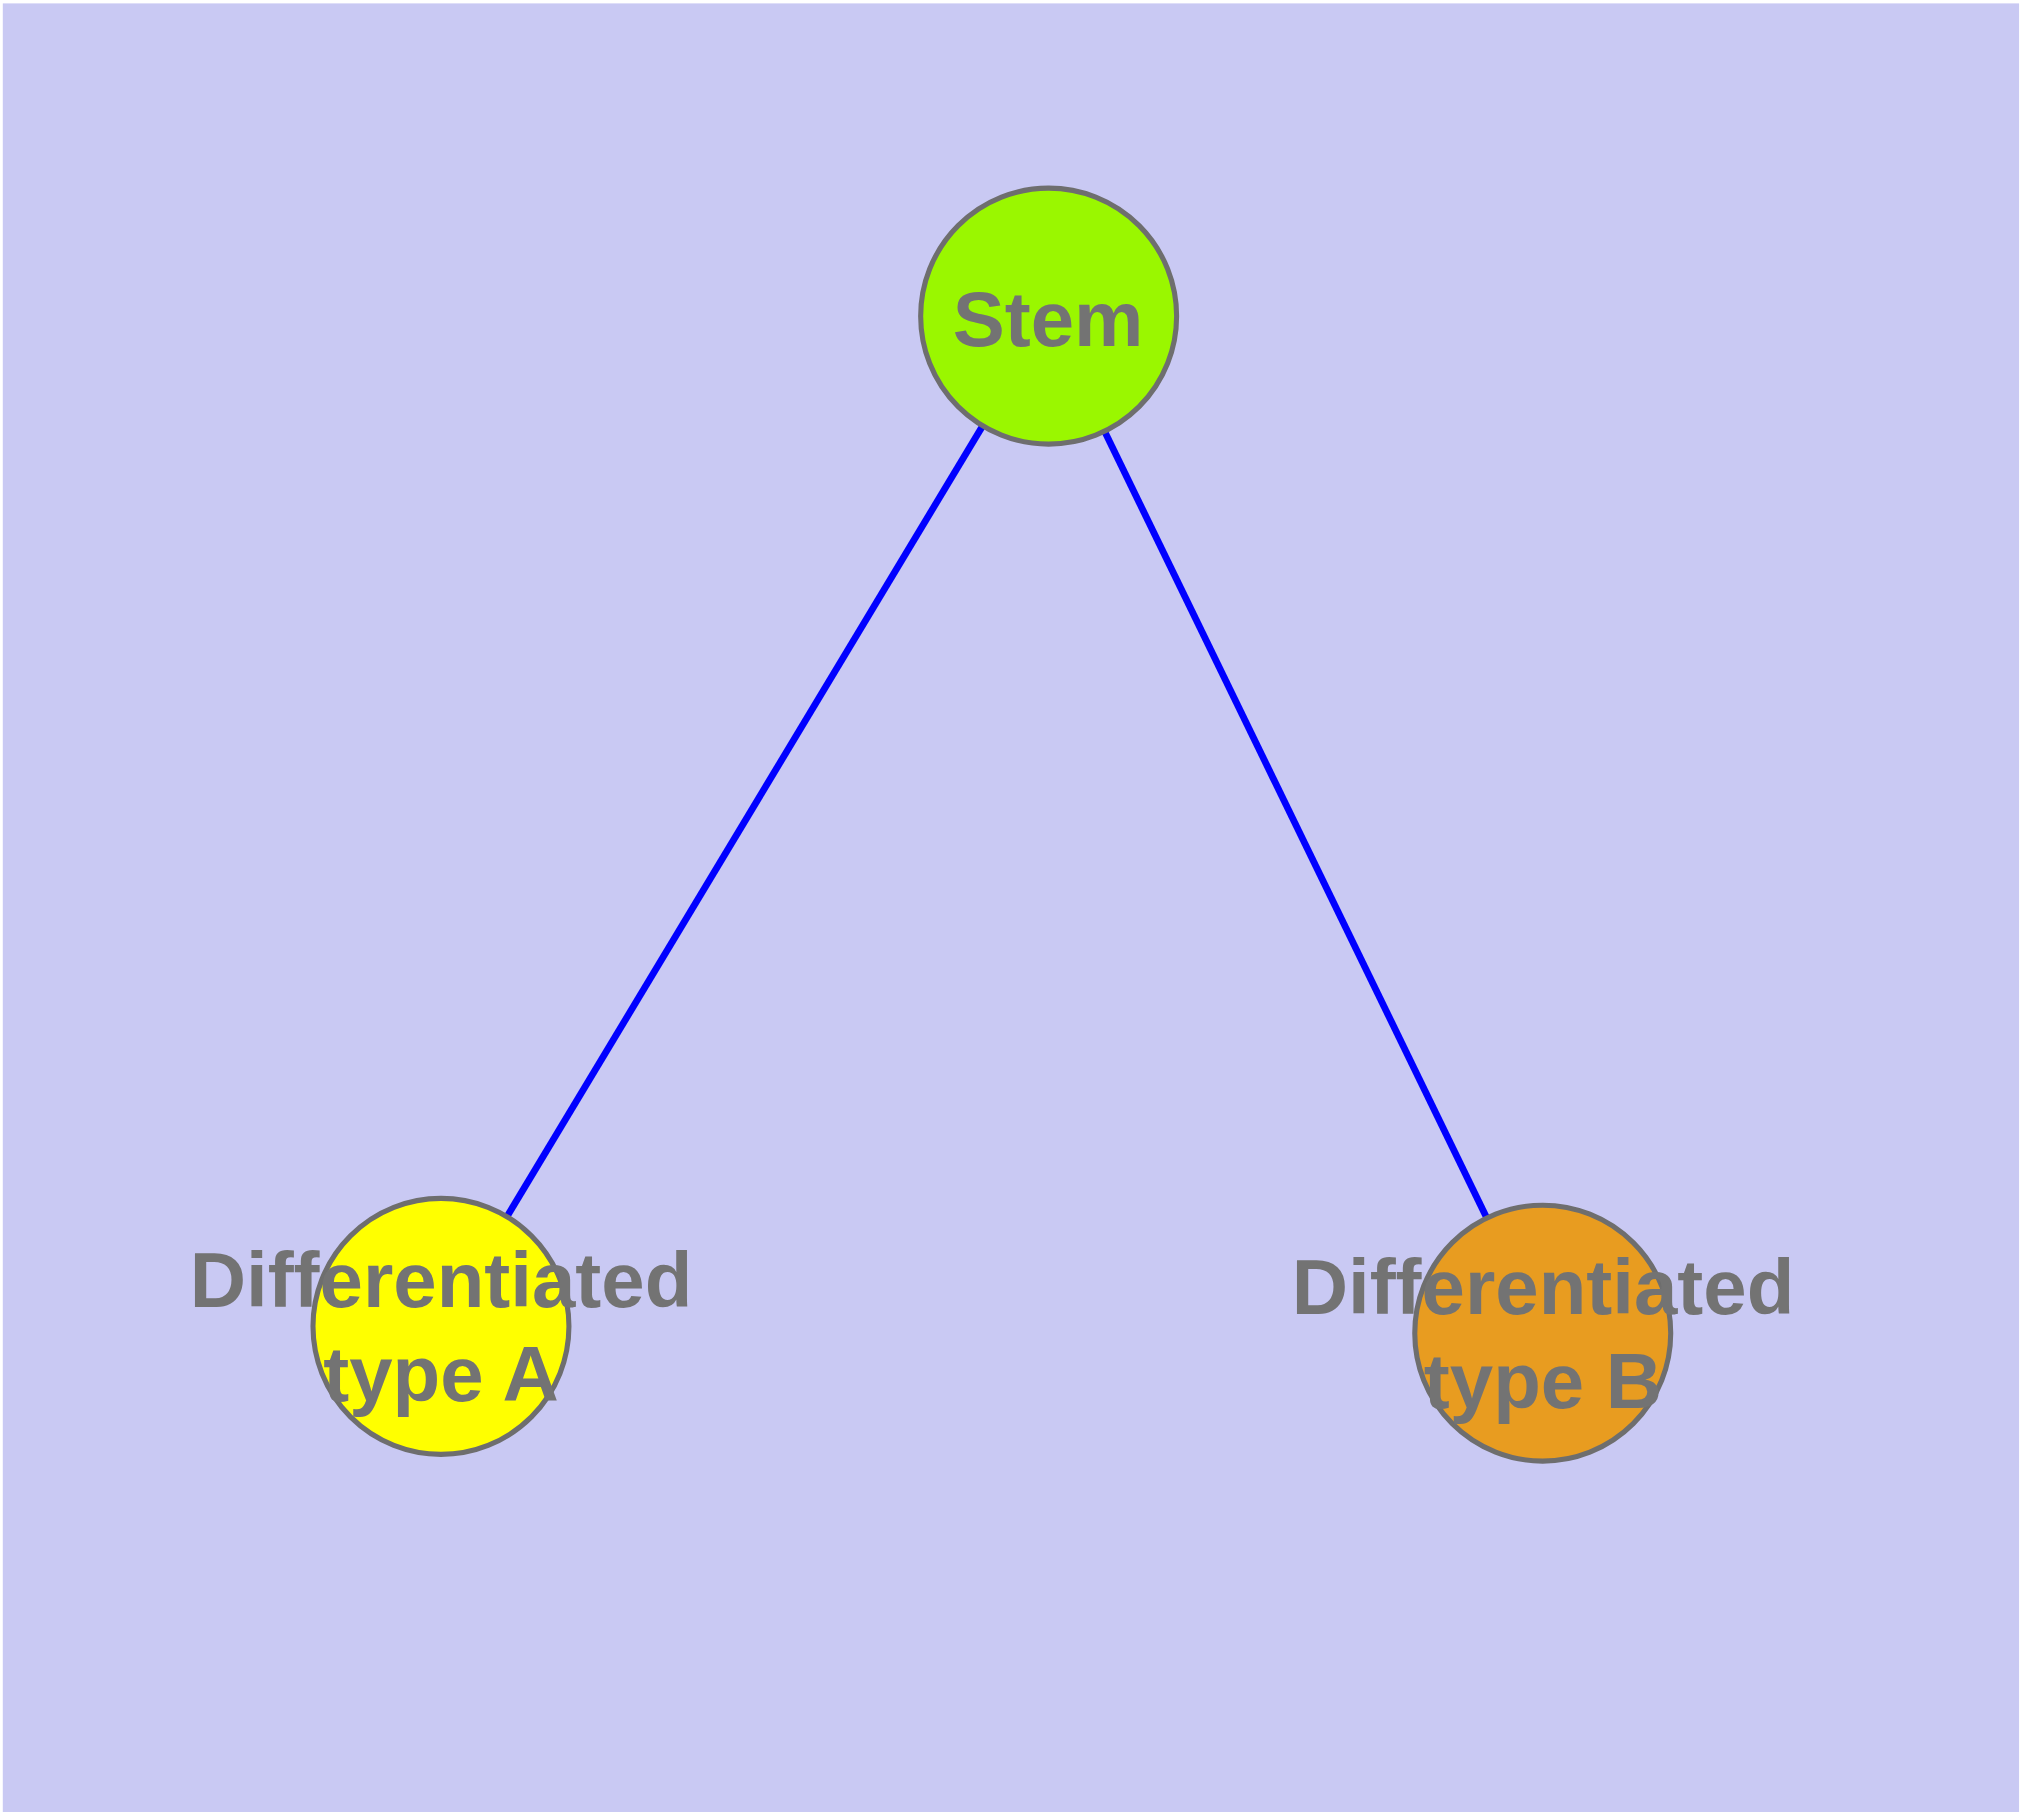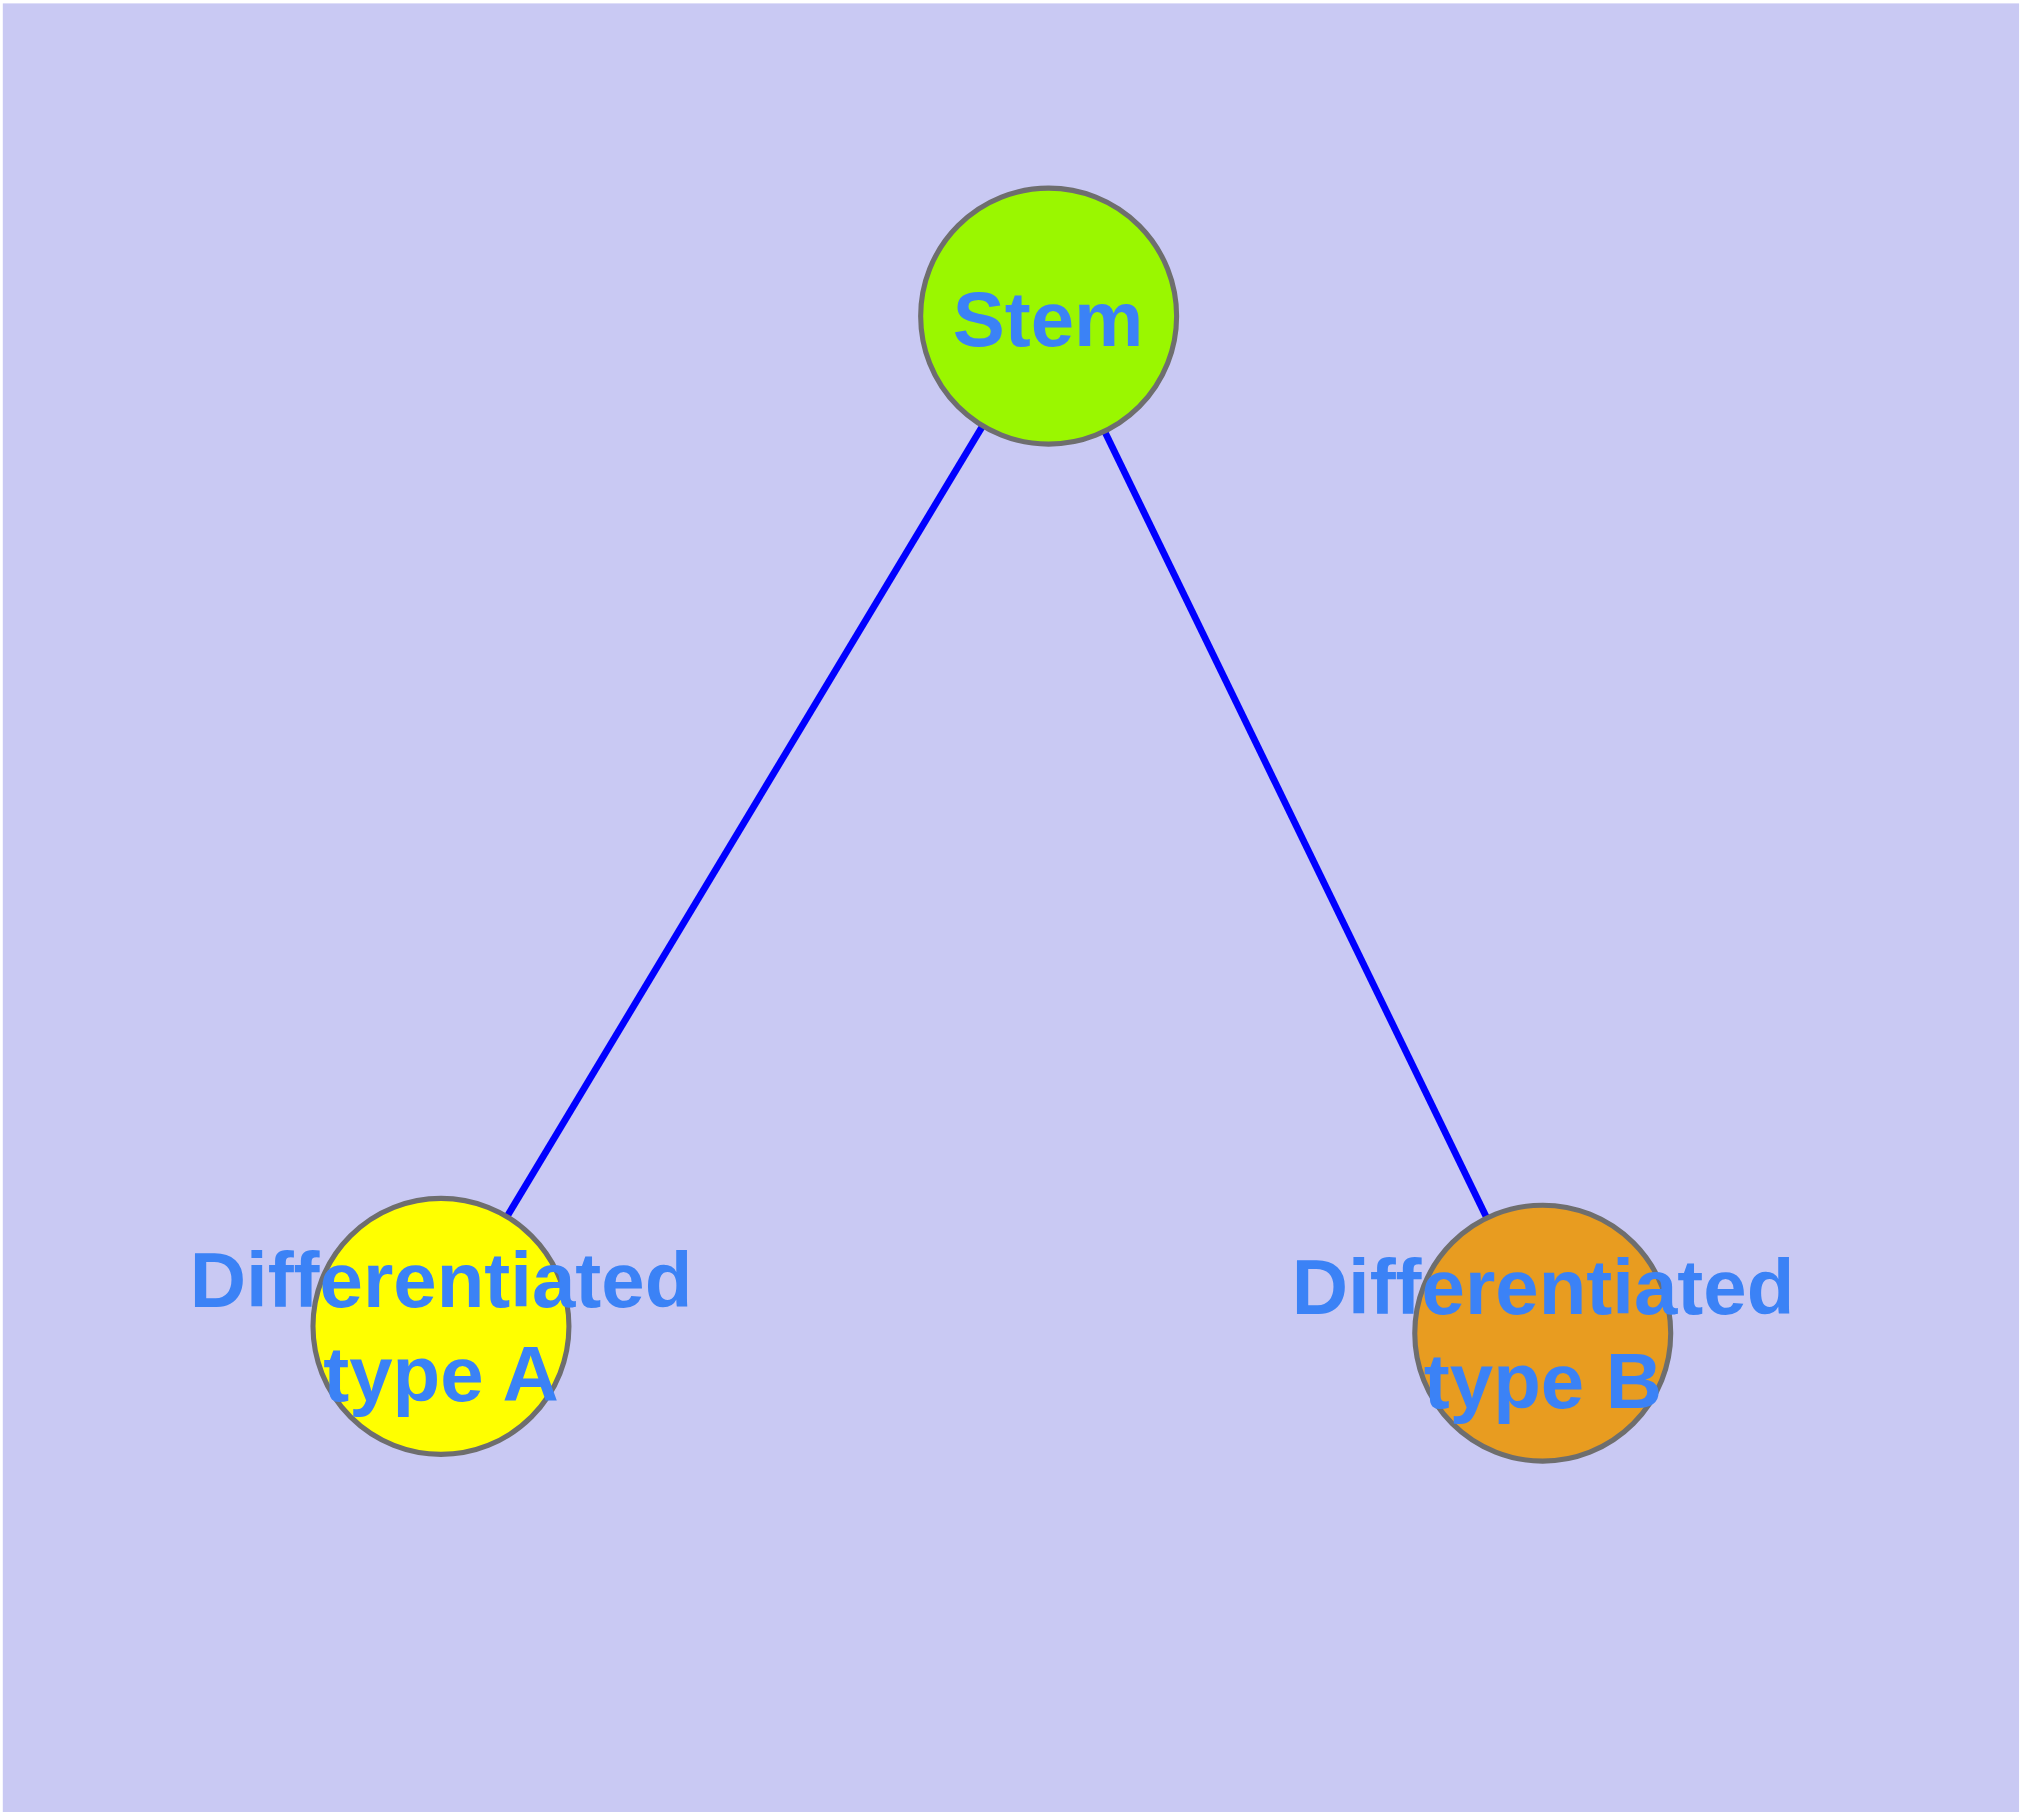--- a/index.html
+++ b/index.html
@@ -19,21 +19,21 @@
     display: block;
   }
   .node-label {
     position: absolute;
     transform: translate(-50%, -50%);
     font-weight: bold;
     font-size: 78px;
     line-height: 1.2;
     text-align: center;
     white-space: pre-line;
-    color: #3b82f6;
+    color: #737373;
     letter-spacing: 0;
   }
   .label-stem   { left: 1048px; top: 320px; }
   .label-type-a { left: 441px;  top: 1328px; }
   .label-type-b { left: 1543px; top: 1335px; }
 </style>
 </head>
 <body>
 
 <div class="page">

